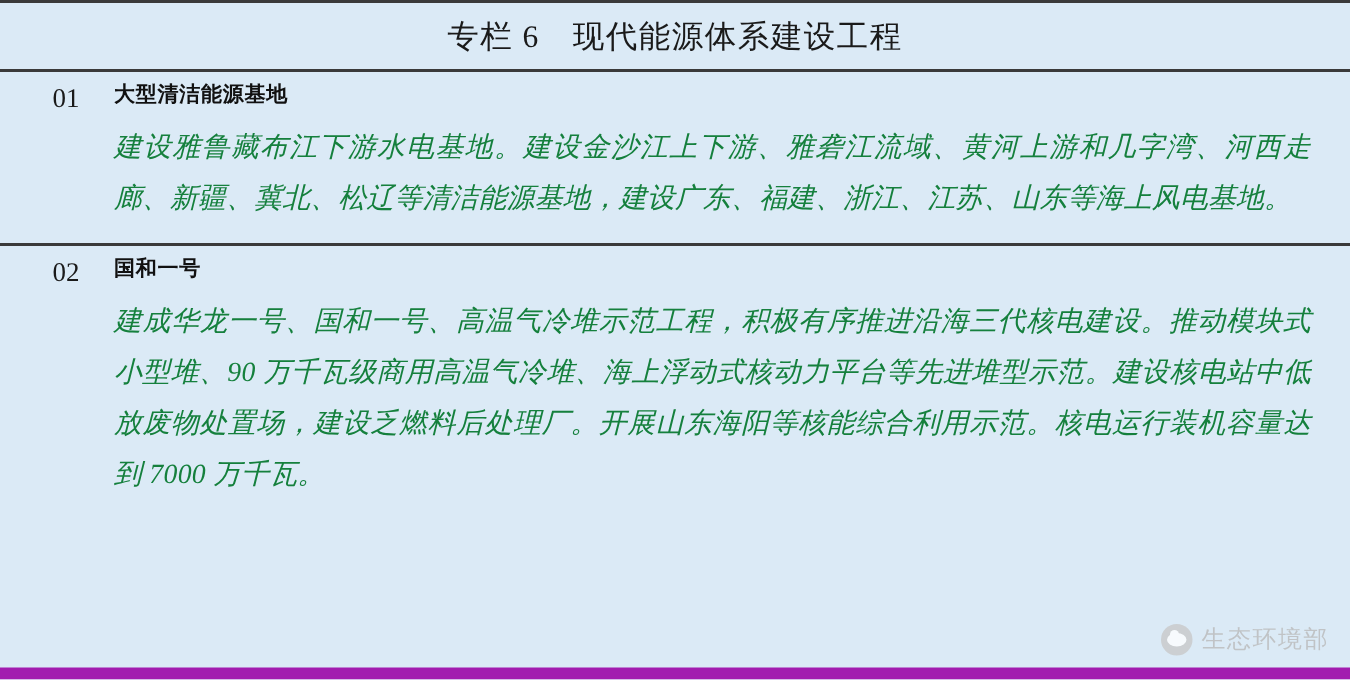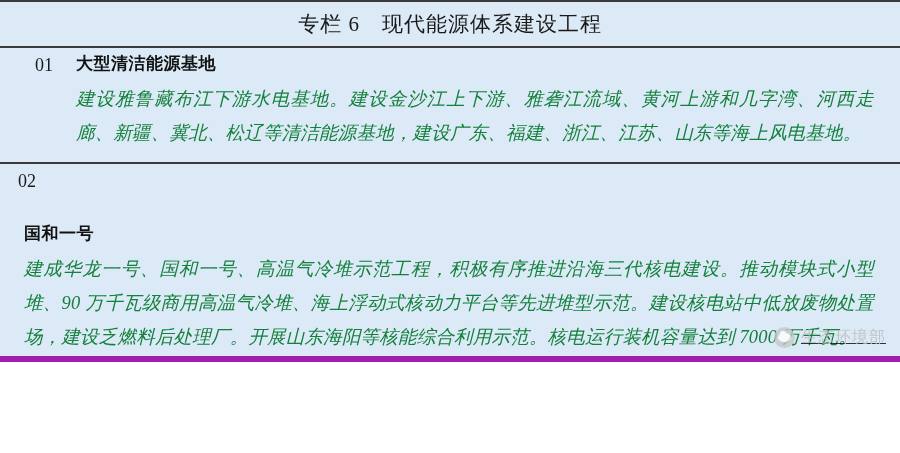--- a/index.html
+++ b/index.html
@@ -9,25 +9,25 @@
   body {
     width: 900px;
     height: 453px;
     background: #ffffff;
     font-family: "Liberation Serif", "DejaVu Serif", serif;
     overflow: hidden;
   }
   .doc-box {
     position: relative;
     width: 900px;
-    height: 362px;
+    height: 453px;
     box-sizing: border-box;
     background: #dbeaf6;
     border-top: 2px solid #3a3a3a;
-    border-bottom: 6px solid #a21caf;
+    border-bottom: 8px solid #a21caf;
     display: flex;
     flex-direction: column;
   }
   .title-row {
     flex: 0 0 auto;
     height: 44px;
     display: flex;
     align-items: center;
     justify-content: center;
     border-bottom: 2px solid #3a3a3a;
@@ -40,37 +40,36 @@
     white-space: pre;
   }
   .entry {
     display: flex;
     align-items: flex-start;
     padding: 0 26px 12px 18px;
     box-sizing: border-box;
   }
   .entry + .entry {
     border-top: 2px solid #3a3a3a;
-    flex-direction: column;
   }
   .entry-num {
     flex: 0 0 52px;
     font-size: 18px;
     color: #1a1a1a;
     text-align: center;
     line-height: 30px;
     padding-top: 2px;
     font-family: "Liberation Serif", "DejaVu Serif", serif;
   }
   .entry-body {
     flex: 1 1 auto;
     padding-left: 6px;
   }
   .entry-heading {
-    font-size: 17px;
+    font-size: 14px;
     font-weight: bold;
     color: #111111;
     line-height: 32px;
     letter-spacing: 0.5px;
   }
   .entry-text {
     font-size: 18.5px;
     color: #15803d;
     line-height: 34px;
     text-align: justify;
@@ -79,21 +78,20 @@
     font-style: italic;
   }
   .watermark {
     position: absolute;
     right: 14px;
     bottom: 8px;
     display: flex;
     align-items: center;
     gap: 6px;
     opacity: 0.78;
-    text-decoration: underline;
   }
   .wm-logo {
     width: 21px;
     height: 21px;
     border-radius: 50%;
     background: #c8c8c8;
     position: relative;
     flex: 0 0 auto;
   }
   .wm-logo::before {

